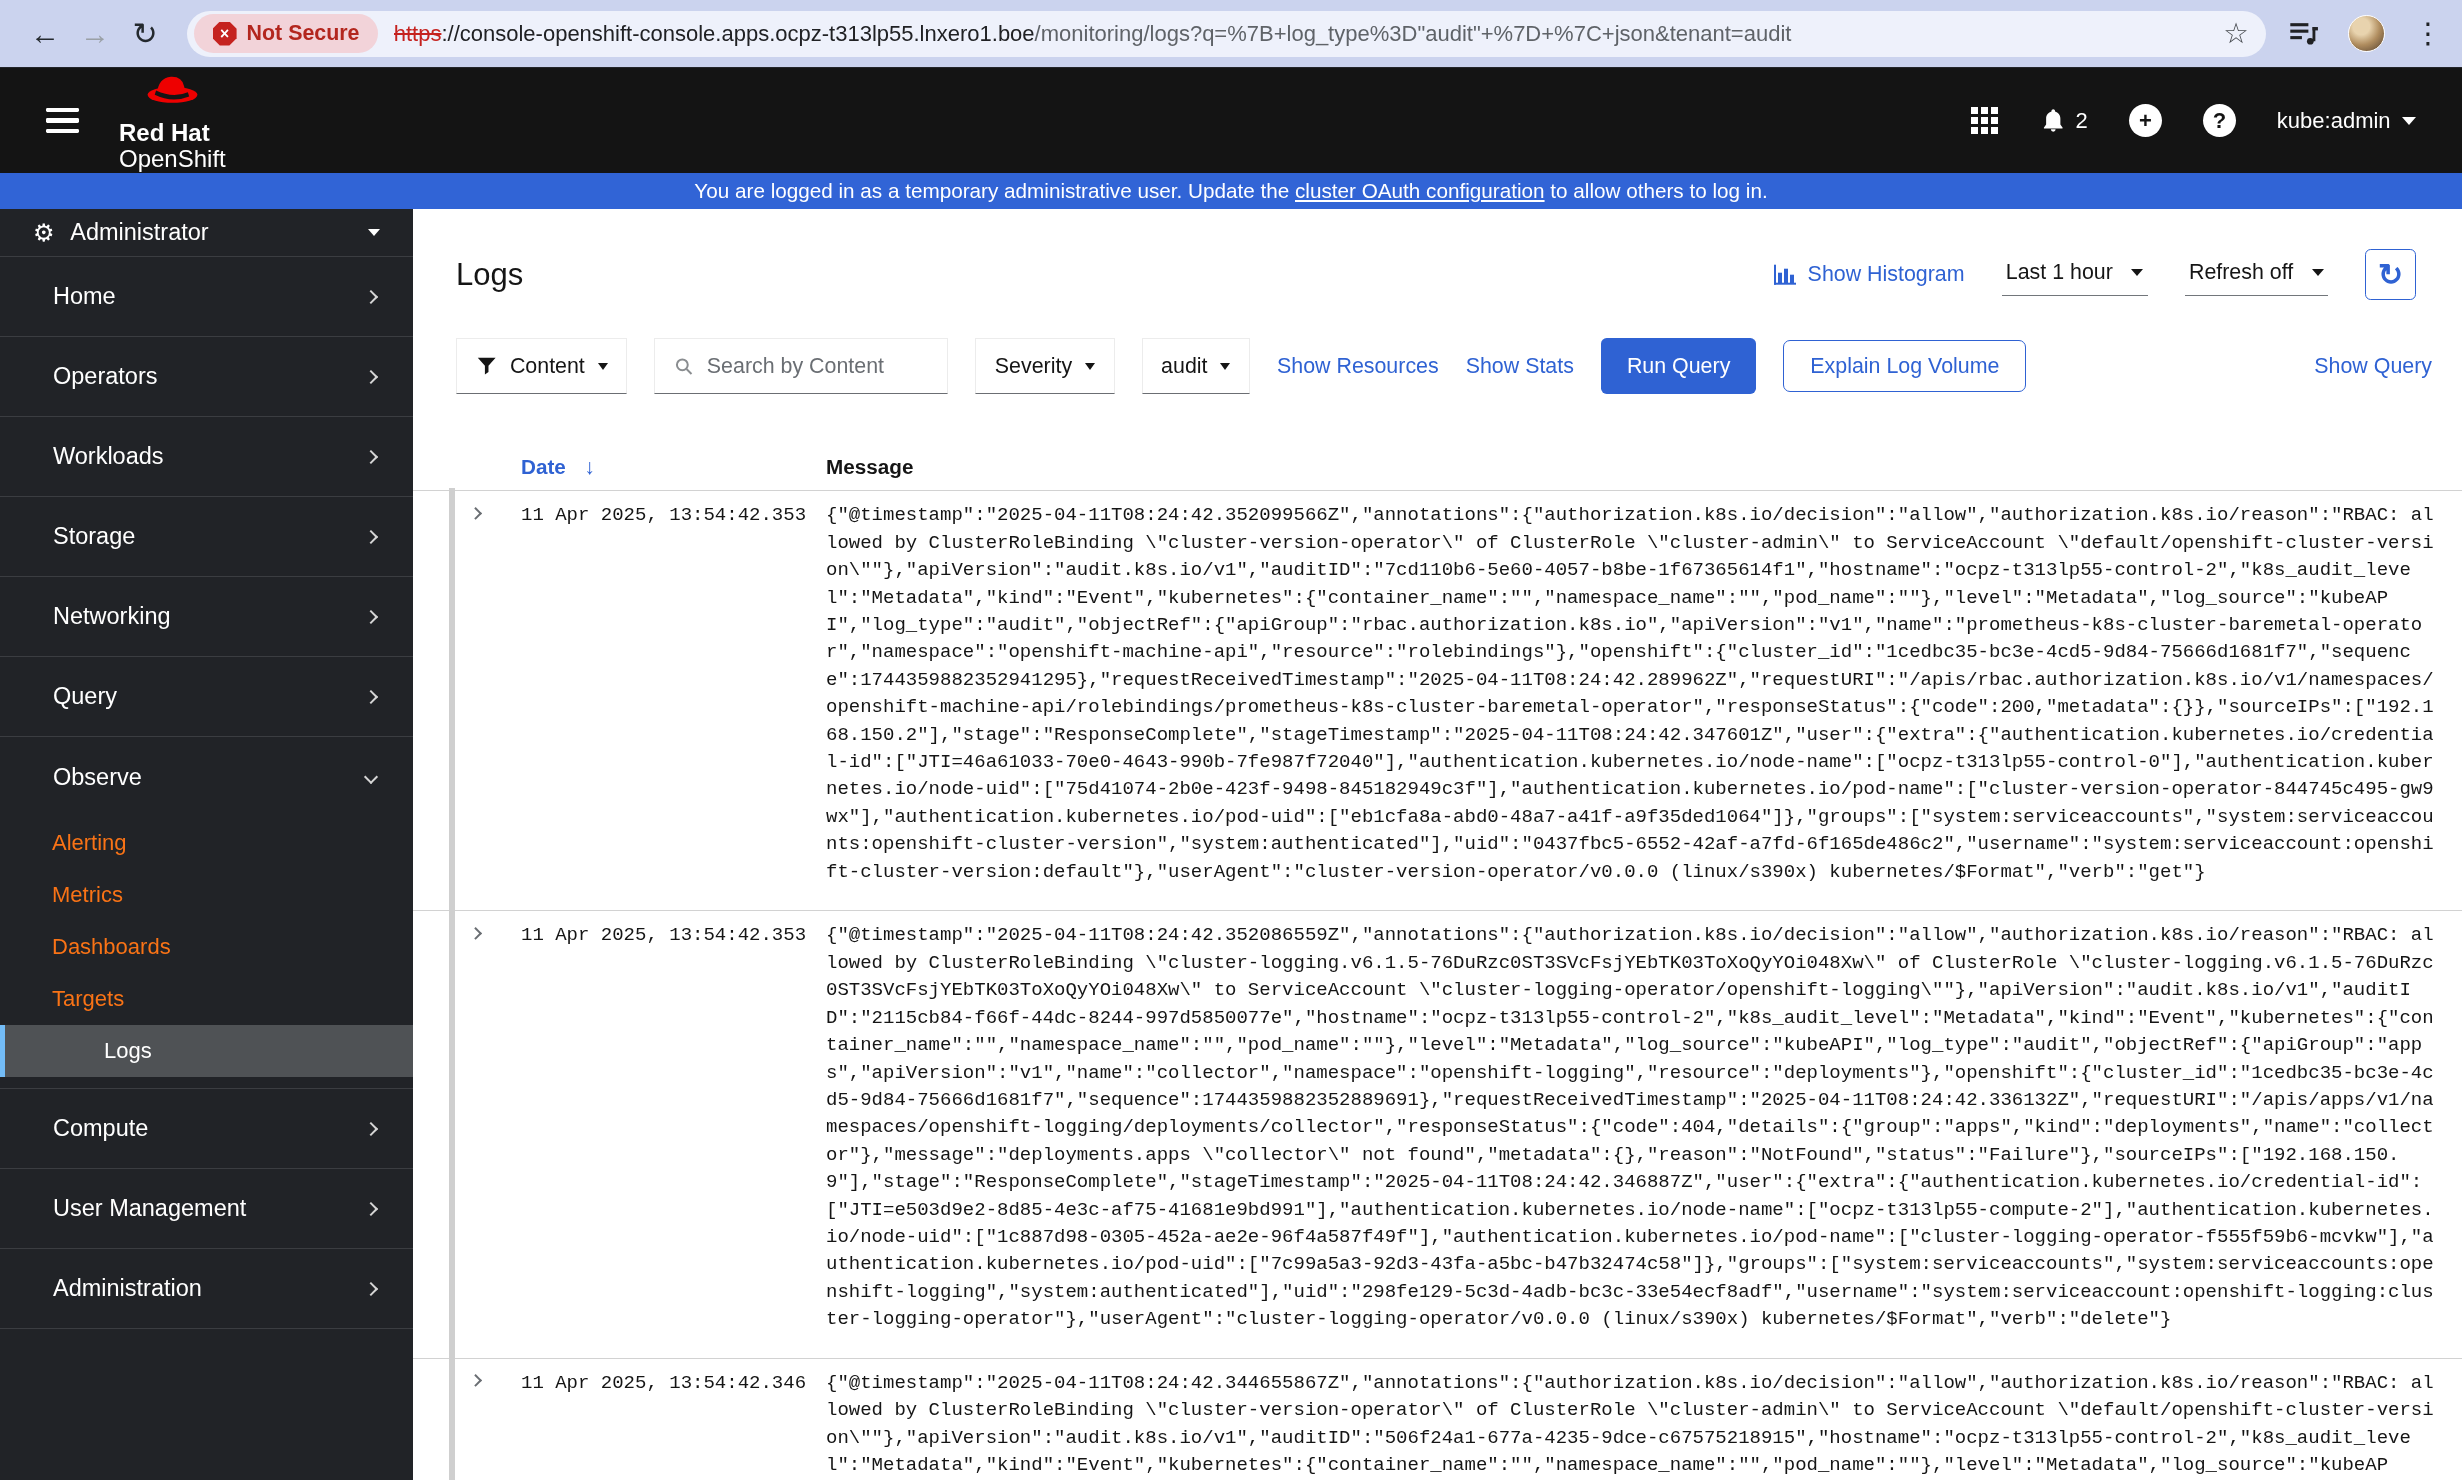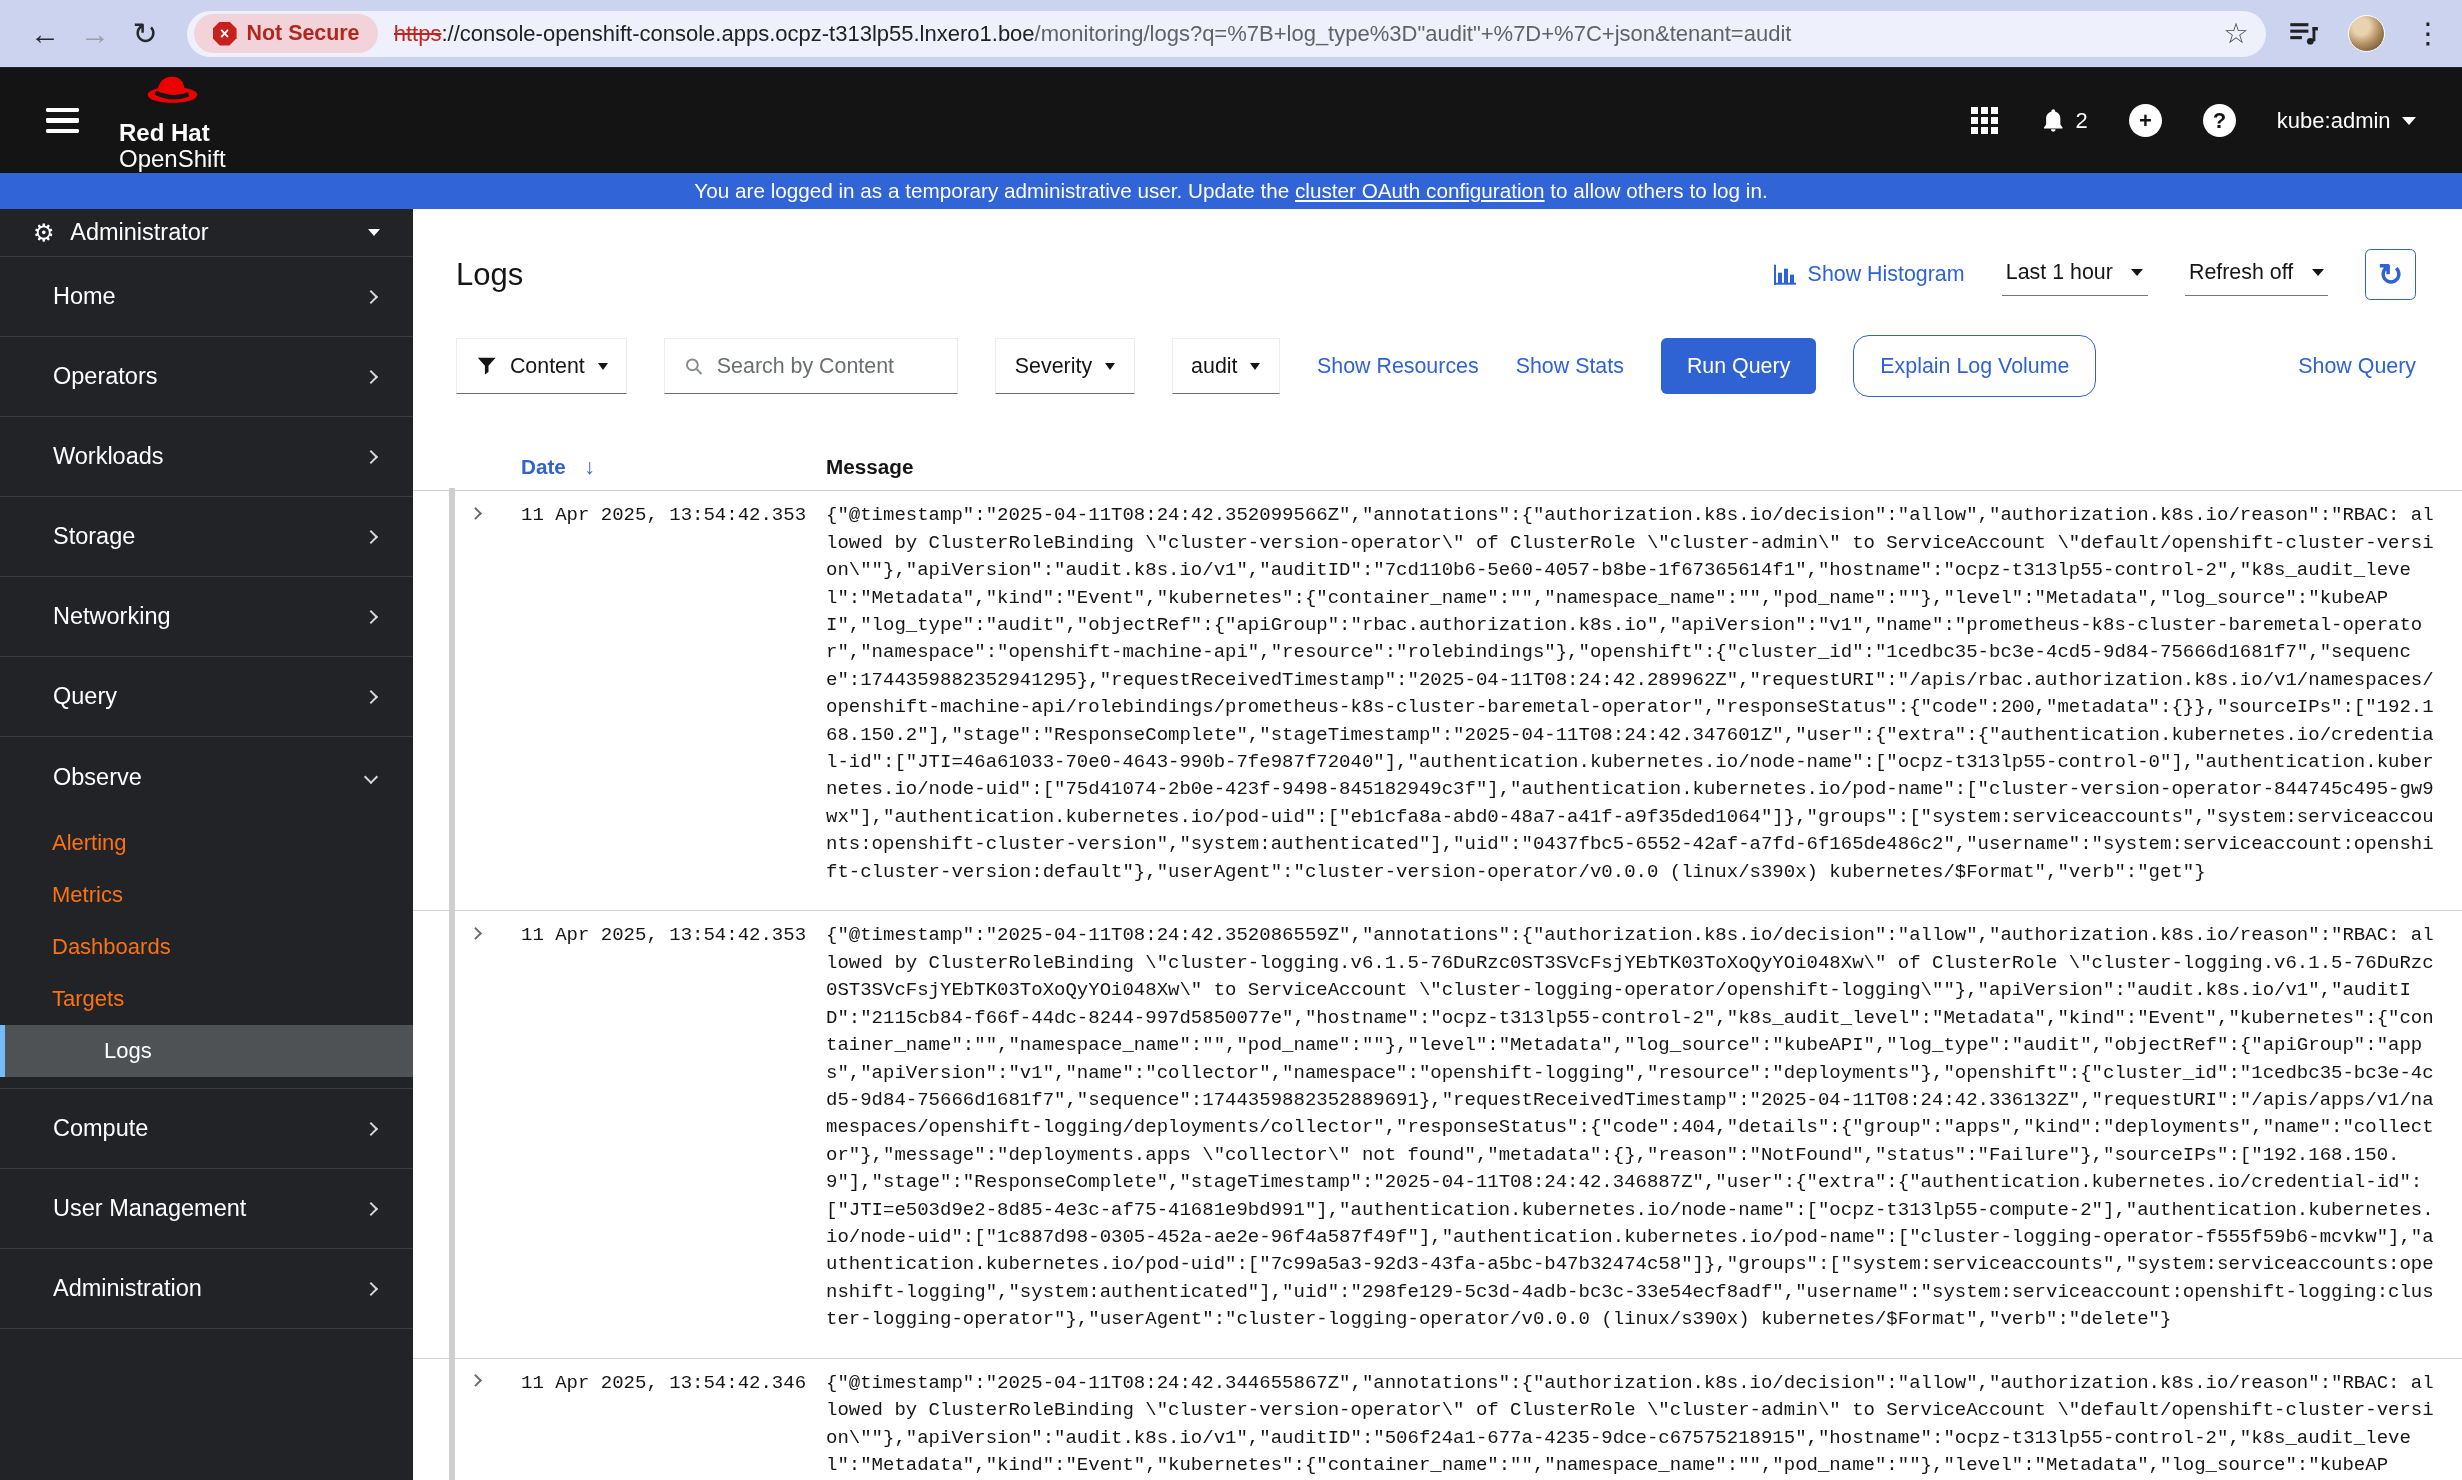--- a/index.html
+++ b/index.html
@@ -80,33 +80,33 @@
   .page-title{font-size:31px;font-weight:500;}
   .ph-right{margin-left:auto;display:flex;align-items:center;gap:37px;}
   .bluelink{color:var(--accent);font-size:21.4px;display:flex;align-items:center;gap:10px;white-space:nowrap;}
   .pf-select{display:flex;align-items:center;gap:18.5px;font-size:21.4px;color:var(--ink);
     border-bottom:1.4px solid #72767b;padding:7.1px 4.3px 10px 4.3px;min-width:142px;}
   .pf-select .dcaret{width:0;height:0;border-left:6.4px solid transparent;border-right:6.4px solid transparent;
     border-top:7.8px solid #151515;margin-left:auto;}
   .refreshbtn{width:51px;height:51px;border:1.4px solid var(--accent);border-radius:5.7px;background:#fff;
     color:var(--accent);font-size:30px;font-weight:700;display:flex;align-items:center;justify-content:center;}
 
-  .toolbar{display:flex;align-items:center;margin-top:38px;padding:0 46px 0 43px;gap:37px;height:56px;}
+  .toolbar{display:flex;align-items:center;margin-top:38px;padding:0 30px 0 43px;gap:27px;height:56px;}
   .tb-box{height:56px;background:#fff;border:0.7px solid #ececec;border-bottom:1.4px solid #6b6e73;
     display:flex;align-items:center;gap:13px;padding:0 18.5px;font-size:21.4px;white-space:nowrap;}
   .tb-box .dcaret{width:0;height:0;border-left:5.7px solid transparent;border-right:5.7px solid transparent;
     border-top:7.1px solid #151515;}
   .tb-search{width:294px;}
   .tb-search input{border:none;outline:none;font-size:21.4px;width:100%;background:transparent;
     font-family:"Liberation Sans","DejaVu Sans",sans-serif;color:var(--ink);}
   .tb-search input::placeholder{color:#6a6e73;opacity:1;}
   .btn-primary{height:56px;background:var(--accent);color:#fff;font-size:21.4px;border:none;
     border-radius:5.7px;padding:0 26px;display:flex;align-items:center;white-space:nowrap;}
-  .btn-secondary{height:62px;background:#fff;color:var(--accent);font-size:21.4px;
-    border:1.4px solid var(--accent);border-radius:16px;padding:0 26px;display:flex;align-items:center;white-space:nowrap;}
+  .btn-secondary{height:52px;background:#fff;color:var(--accent);font-size:21.4px;
+    border:1.4px solid var(--accent);border-radius:7px;padding:0 26px;display:flex;align-items:center;white-space:nowrap;}
   .show-query{margin-left:auto;}
 
   
   .logtable{margin-top:50px;}
   .thead{display:grid;grid-template-columns:50px 305px 1fr;padding-left:58px;height:47px;
     align-items:center;border-bottom:0.7px solid var(--line);font-size:20.7px;font-weight:700;}
   .th-date{grid-column:2;color:var(--accent);display:flex;align-items:center;gap:18.5px;}
   .sortarrow{color:var(--accent);font-size:21.4px;font-weight:700;}
   .logrow{display:grid;grid-template-columns:50px 305px 1612px;padding:11.4px 0 24px 58px;
     border-bottom:0.7px solid var(--line);align-items:start;}

